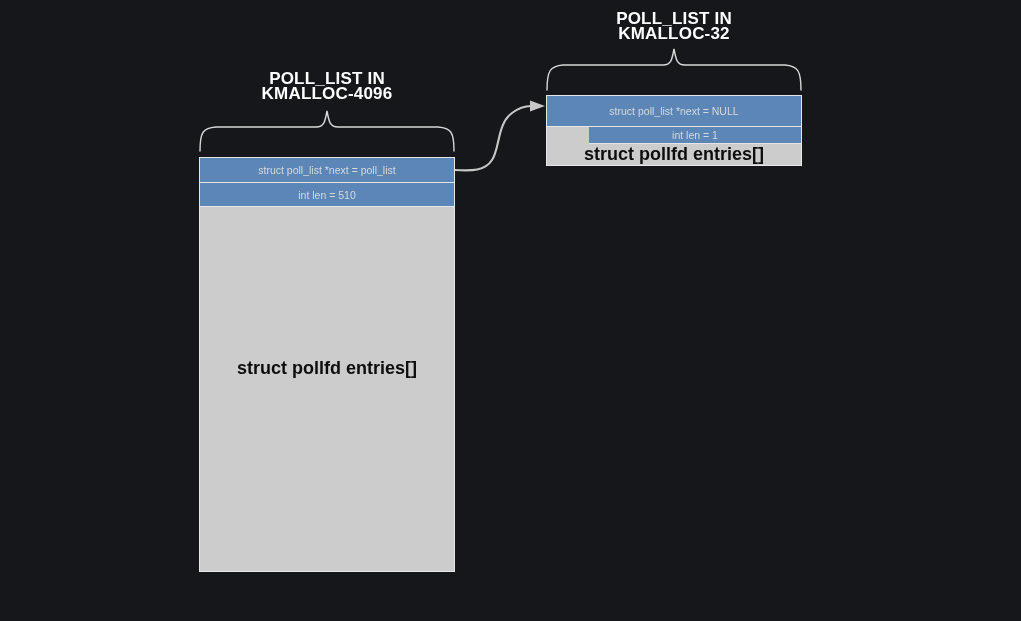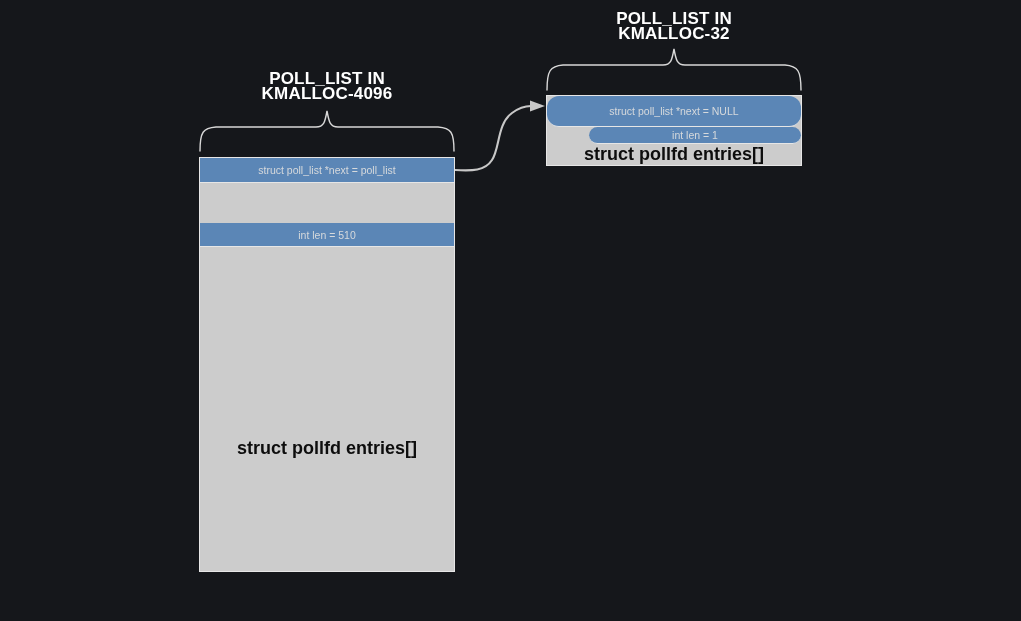--- a/index.html
+++ b/index.html
@@ -46,37 +46,37 @@
 
   
   .struct-box {
     position: absolute;
     box-sizing: border-box;
     border: 1px solid #e6e6e6;
     background: #cccccc;
     display: flex;
     flex-direction: column;
   }
-  #box-left  { left: 199px; top: 157px; width: 256px; height: 415px; gap: 40px; }
+  #box-left  { left: 199px; top: 157px; width: 256px; height: 415px; }
   #box-right { left: 546px; top: 95px;  width: 256px; height: 71px;  }
 
   .field-row {
     box-sizing: border-box;
     background: #5b86b6;
     border-bottom: 1px solid #e6e6e6;
     color: #d6d9dc;
     font-size: 10.5px;
     display: flex;
     align-items: center;
     justify-content: center;
     text-align: center;
   }
   #box-left  .field-row { height: 25px; }
   #box-left  .field-row.row-len { height: 24px; }
-  #box-right .field-row { height: 42px; border-radius: 12px; }
+  #box-right .field-row { height: 42px; }
   #box-right .field-row.row-len { height: 23px; margin-left: 42px; }
 
   .entries-cell {
     flex: 1 1 auto;
     background: #cccccc;
     color: #0d0d0d;
     font-size: 18px;
     font-weight: bold;
     display: flex;
     align-items: center;

